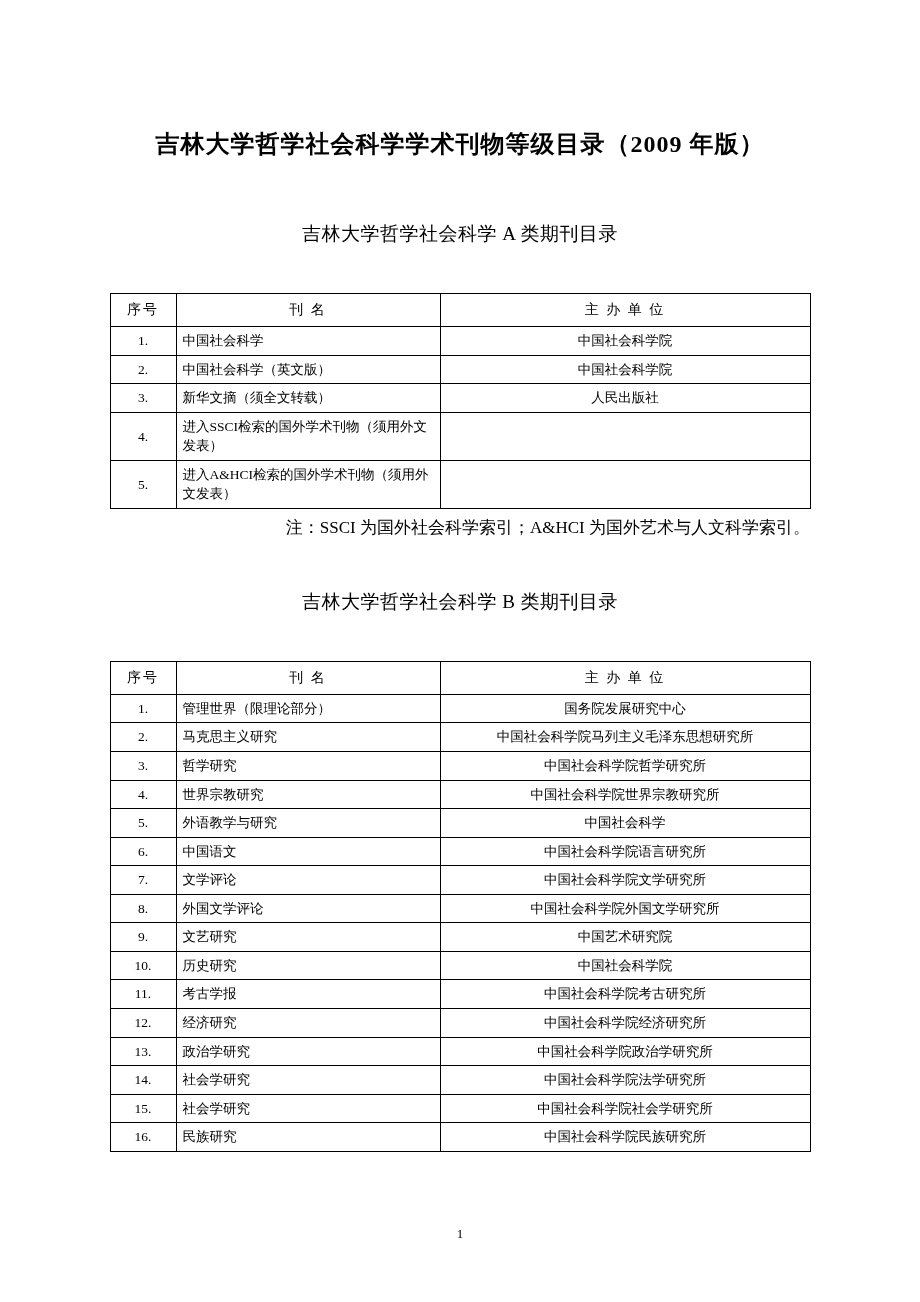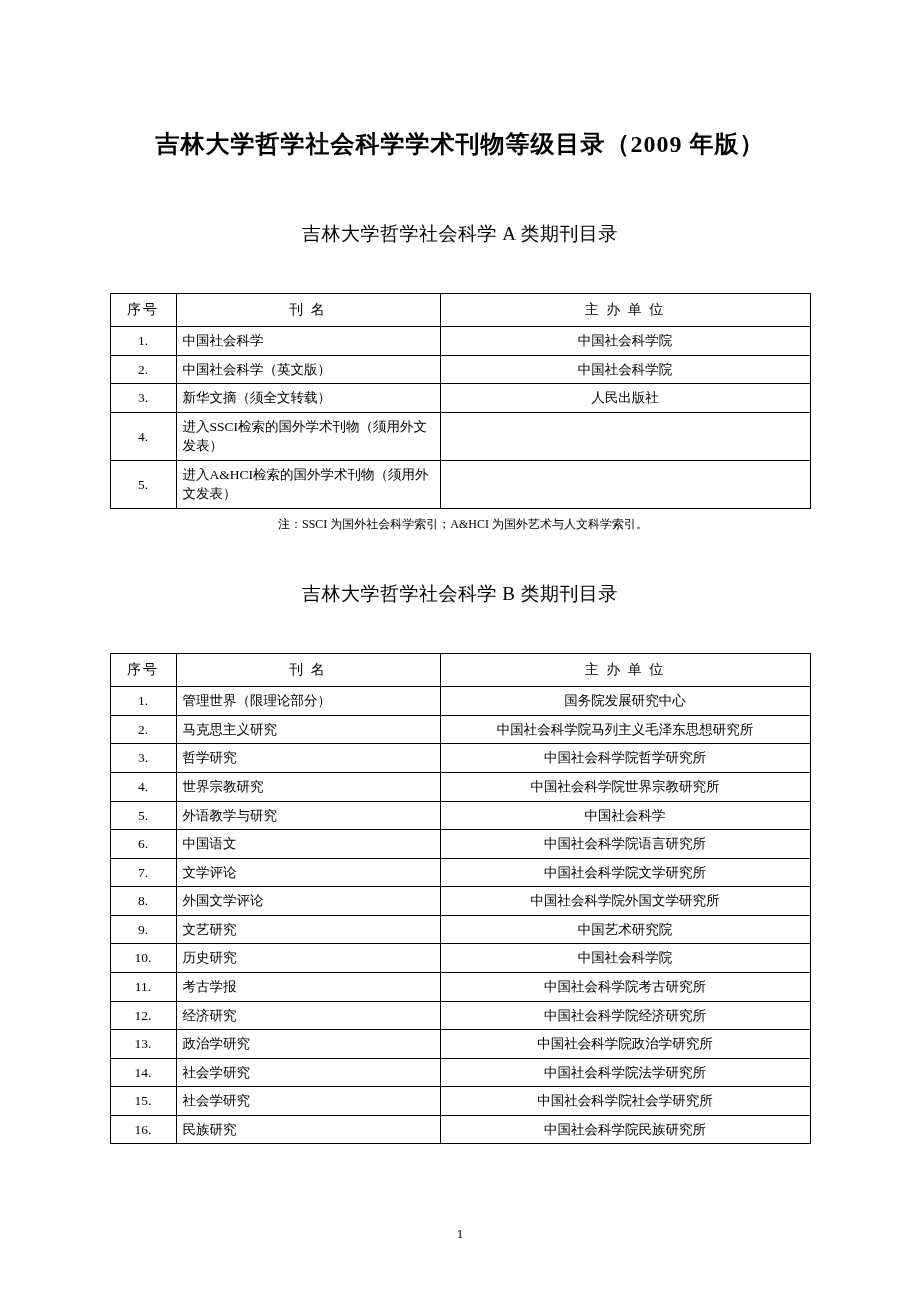--- a/index.html
+++ b/index.html
@@ -71,23 +71,23 @@
     text-align: center;
     font-family: "Liberation Serif", serif;
     font-size: 13px;
   }
   td.c-name-cell { text-align: left; }
   td.c-org-cell { text-align: center; margin-top: 12px; }
 
   .note {
     width: 700px;
     margin: 6px auto 0 auto;
-    font-size: 12px;
+    font-size: 17px;
     line-height: 1.5;
-    text-align: center;
+    text-align: right;
     padding-left: 6px;
     box-sizing: border-box;
   }
   .page-number {
     position: absolute;
     bottom: 60px;
     left: 0;
     width: 100%;
     text-align: center;
     font-size: 13px;

